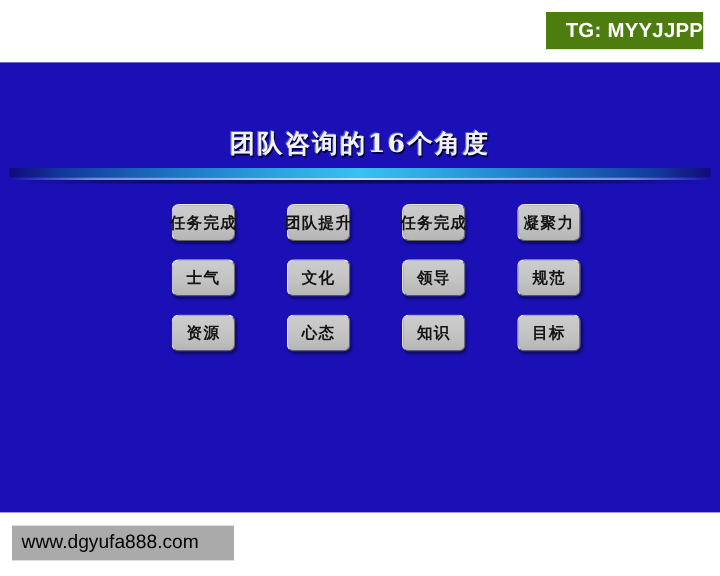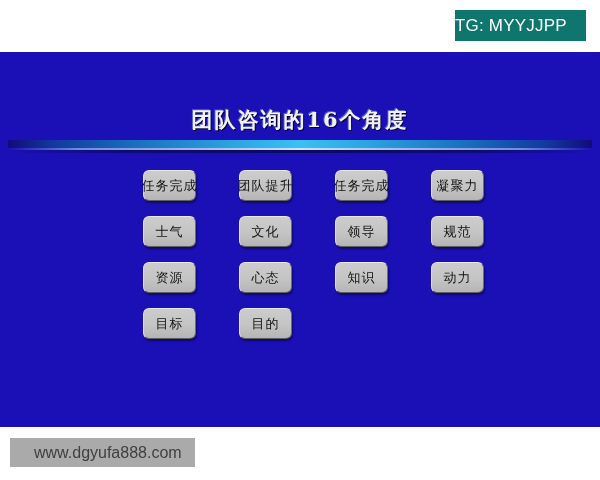--- a/index.html
+++ b/index.html
@@ -15,27 +15,28 @@
     position: relative;
   }
 
   
   #top-watermark {
     position: absolute;
     left: 455px;
     top: 10px;
     width: 131px;
     height: 31px;
-    background: #0f766e;
+    background: #4d7c0f;
     color: #ffffff;
     font-size: 17px;
     line-height: 31px;
-    text-align: left;
+    text-align: right;
     letter-spacing: 0.2px;
     white-space: nowrap;
+    font-weight: bold;
   }
 
   
   #slide {
     position: absolute;
     left: 0;
     top: 52px;
     width: 600px;
     height: 375px;
     background: #1a10b5;
@@ -119,43 +120,43 @@
   .grid-button {
     background: linear-gradient(to bottom, #cccccc 0%, #c4c4c4 55%, #b5b5b5 100%);
     border-top: 1px solid #e8e8e8;
     border-left: 1px solid #e2e2e2;
     border-right: 1px solid #6e6e6e;
     border-bottom: 1px solid #5f5f5f;
     border-radius: 6px;
     box-shadow: 1px 2px 2px rgba(0, 0, 10, 0.45);
     color: #141414;
     font-size: 13px;
-    font-weight: normal;
+    font-weight: bold;
     font-family: "DejaVu Sans", "Liberation Sans", sans-serif;
     display: flex;
     align-items: center;
     justify-content: center;
     letter-spacing: 1px;
     white-space: nowrap;
     box-sizing: border-box;
     margin-left: 26px;
   }
 
   
   #bottom-watermark {
     position: absolute;
     left: 10px;
     top: 438px;
     width: 185px;
     height: 29px;
     background: #aaaaaa;
-    color: #404040;
+    color: #000000;
     font-size: 16px;
     line-height: 29px;
-    padding-left: 24px;
+    padding-left: 8px;
     box-sizing: border-box;
     white-space: nowrap;
   }
 </style>
 </head>
 <body>
 
 <div id="top-watermark">TG: MYYJJPP</div>
 
 <div id="slide">
@@ -171,20 +172,18 @@
     <div class="grid-button">团队提升</div>
     <div class="grid-button">任务完成</div>
     <div class="grid-button">凝聚力</div>
     <div class="grid-button">士气</div>
     <div class="grid-button">文化</div>
     <div class="grid-button">领导</div>
     <div class="grid-button">规范</div>
     <div class="grid-button">资源</div>
     <div class="grid-button">心态</div>
     <div class="grid-button">知识</div>
-    <div class="grid-button">动力</div>
     <div class="grid-button">目标</div>
-    <div class="grid-button">目的</div>
   </div>
 
 </div>
 
 <div id="bottom-watermark">www.dgyufa888.com</div>
 
 </body></html>

